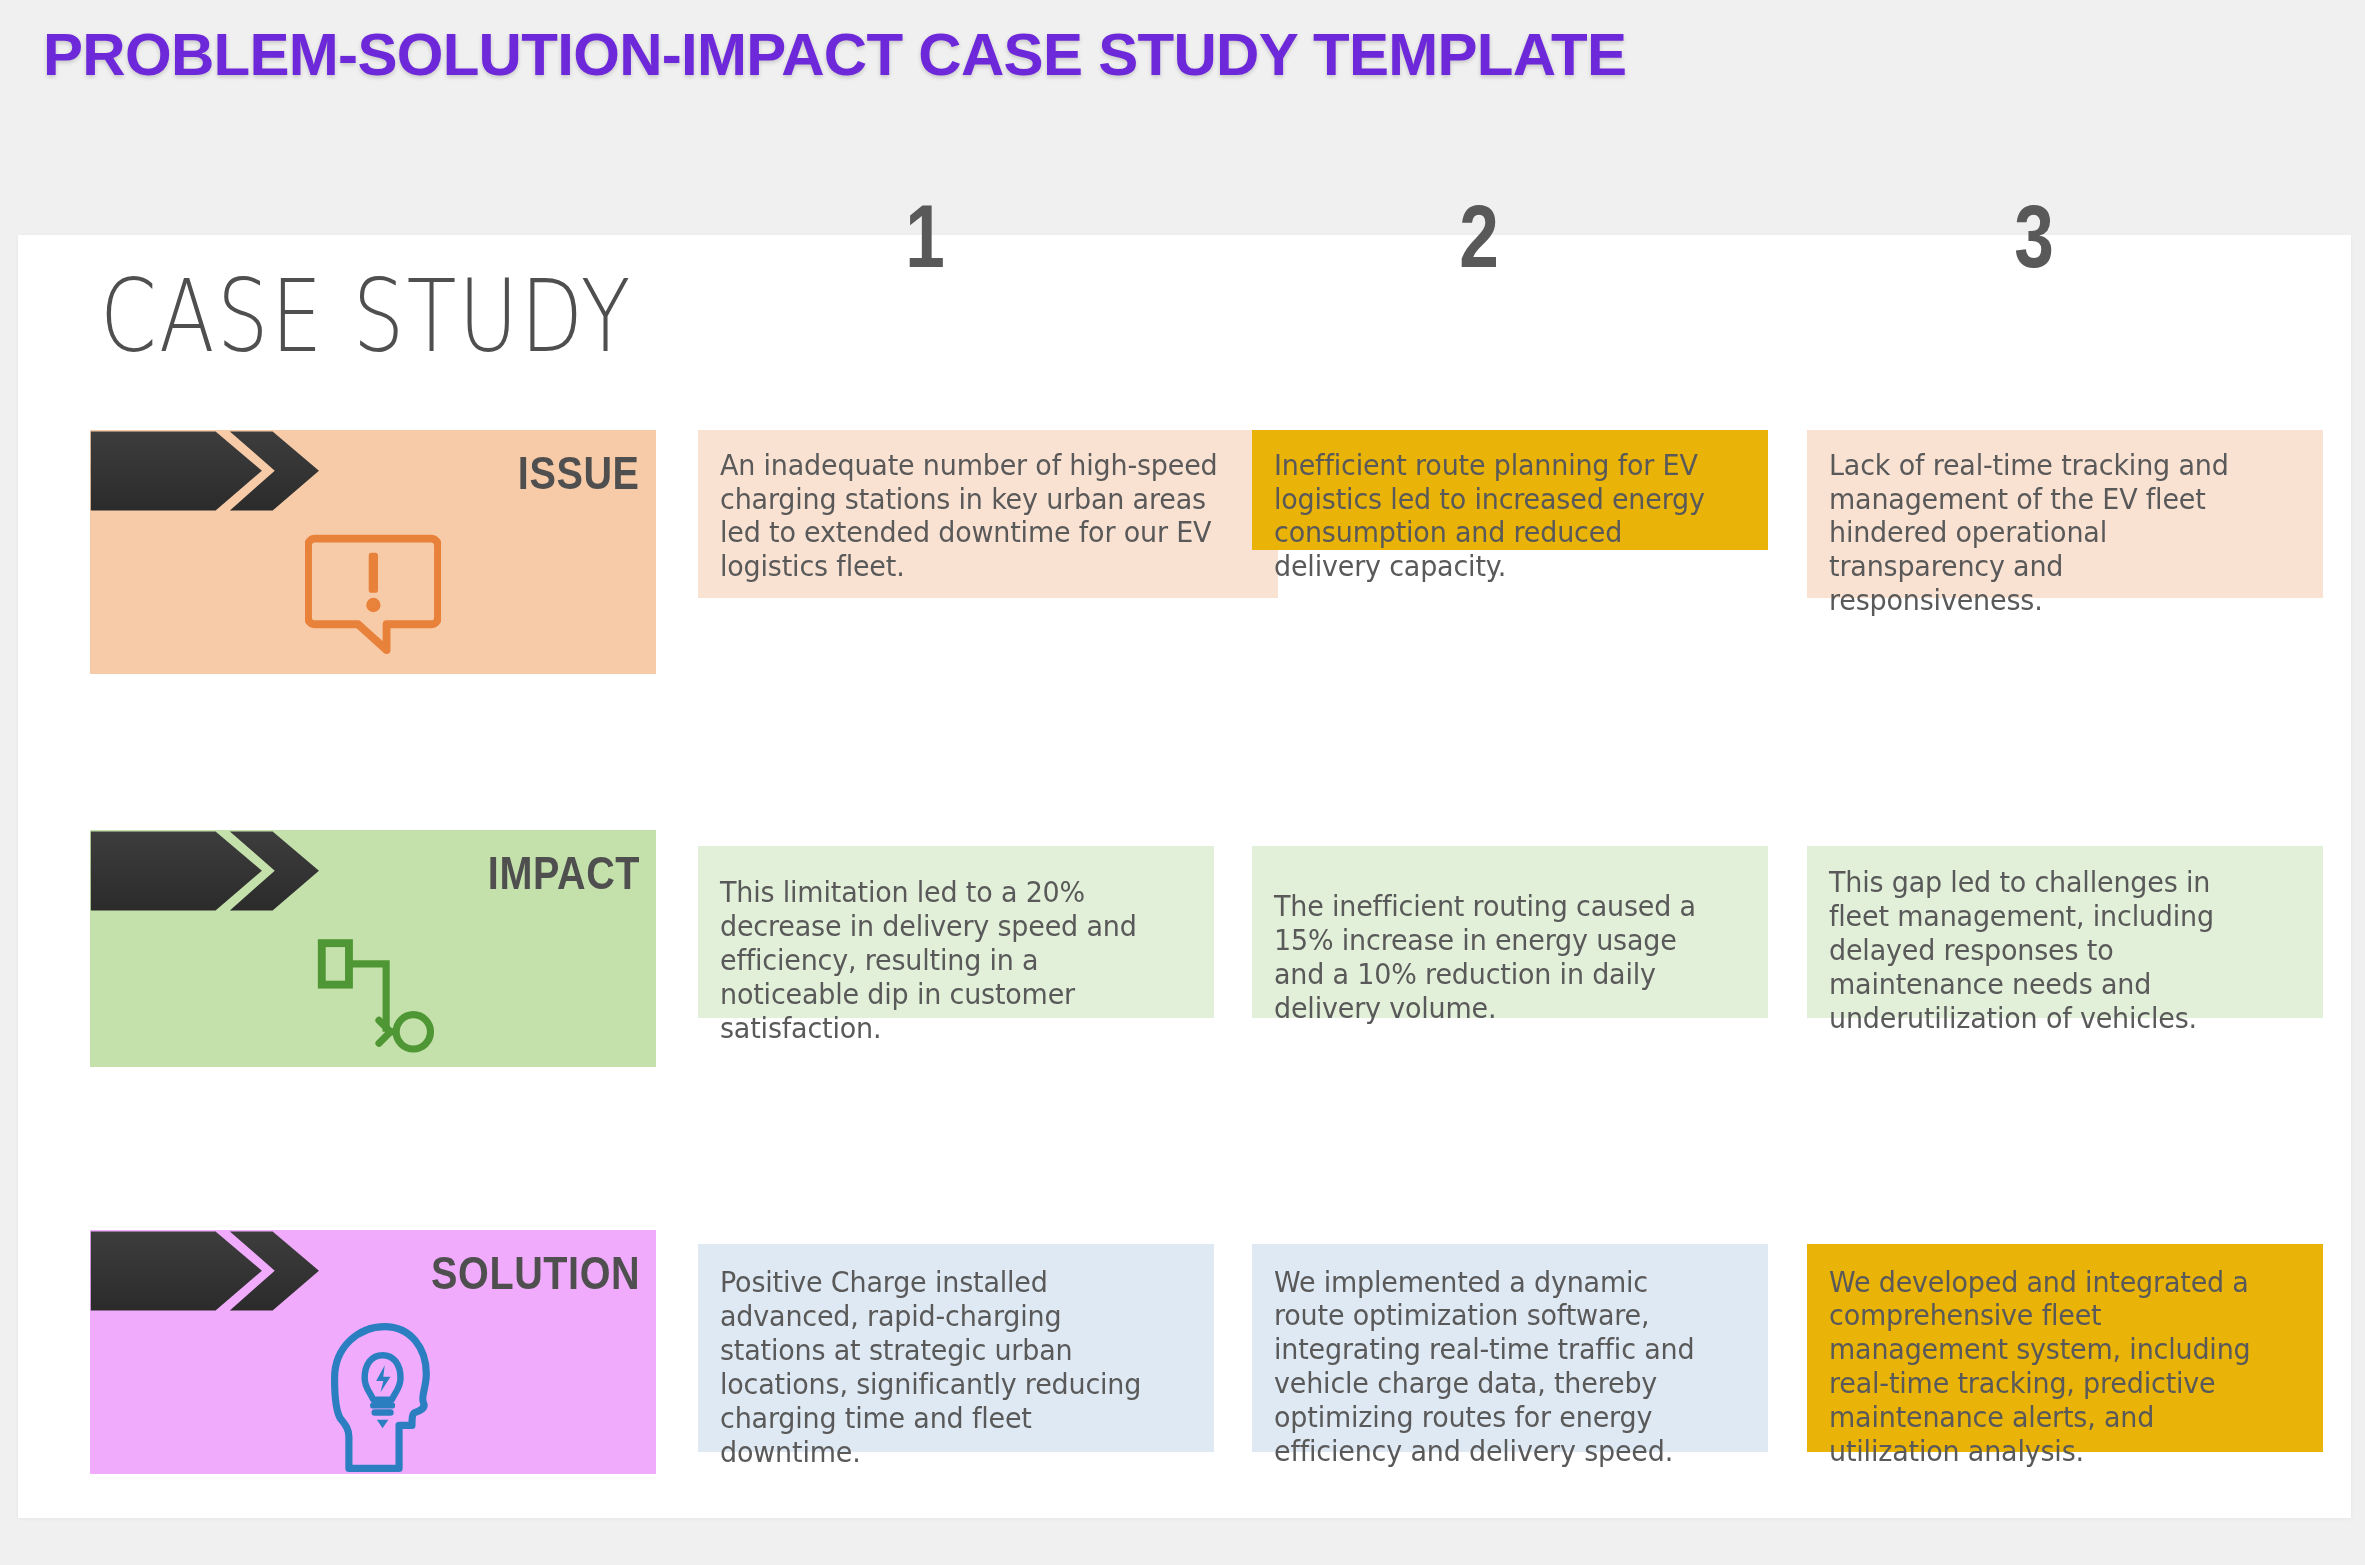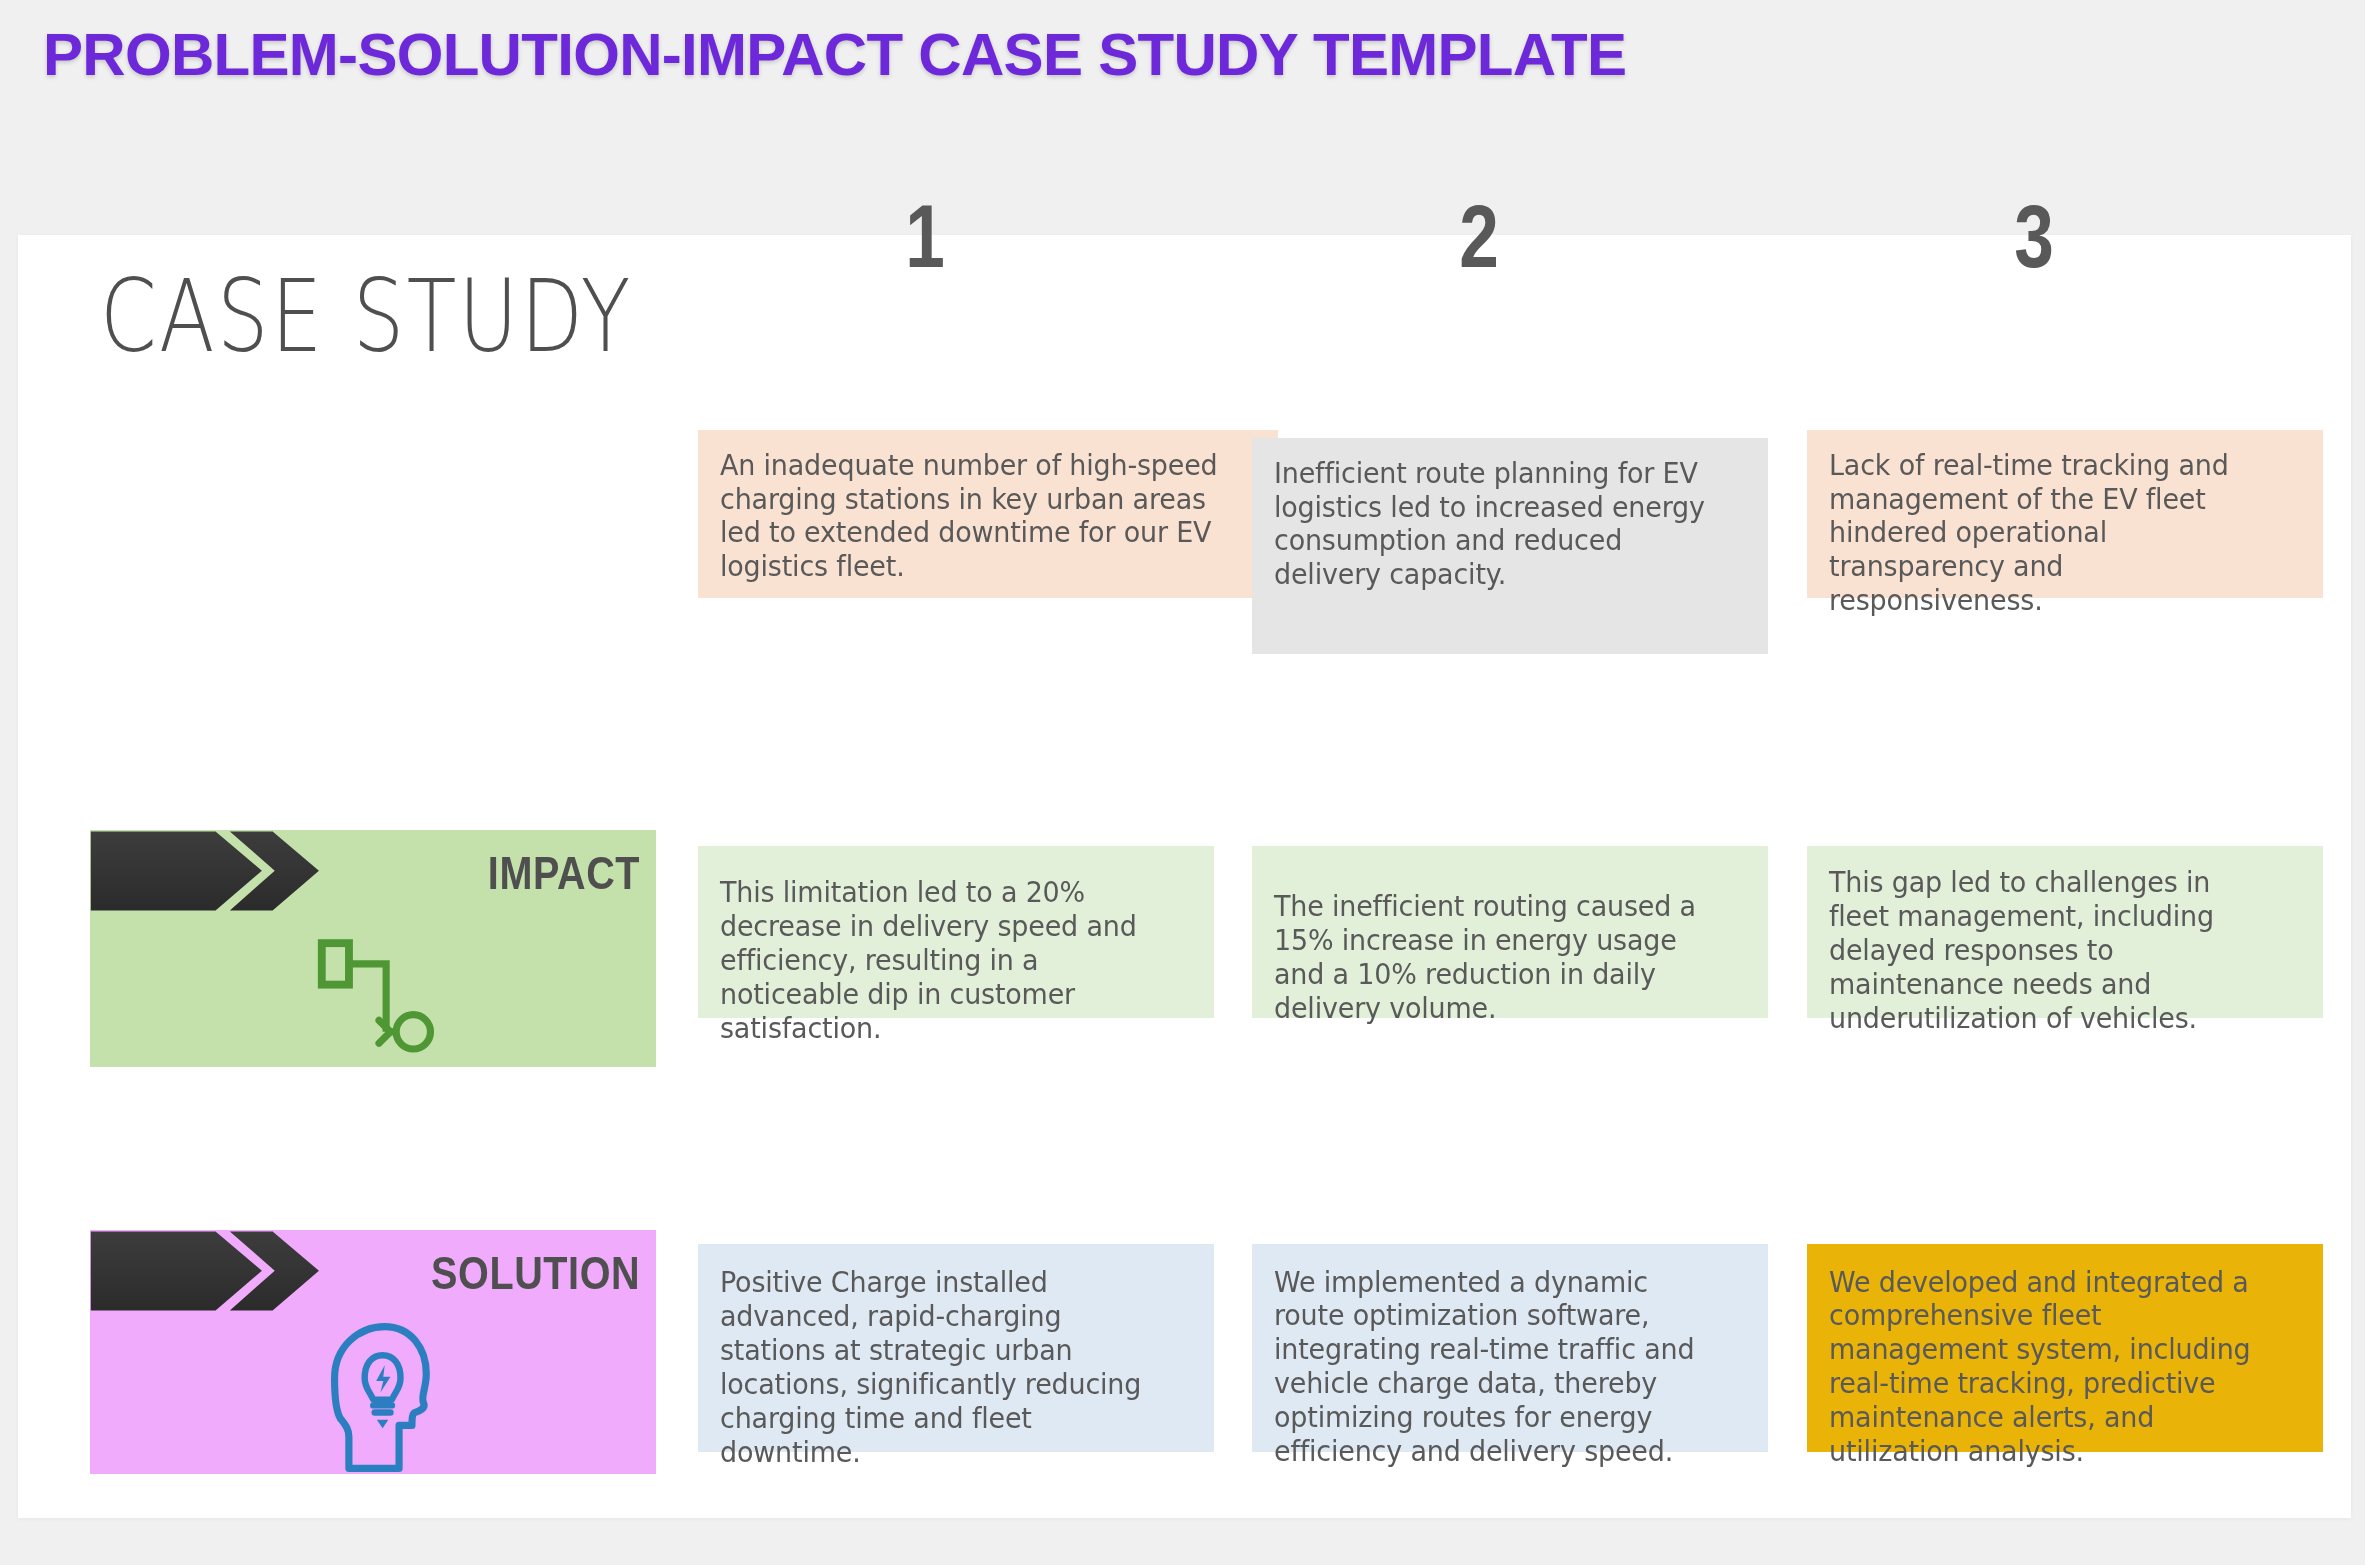--- a/index.html
+++ b/index.html
@@ -106,25 +106,47 @@
 <div id="page-title">PROBLEM-SOLUTION-IMPACT CASE STUDY TEMPLATE</div>
 
 <div id="card">
 
   <div id="case-study-heading">CASE STUDY</div>
 
   <div class="step-number" style="left:864px; top:-50px; width:86px;">1</div>
   <div class="step-number" style="left:1418px; top:-50px; width:86px;">2</div>
   <div class="step-number" style="left:1973px; top:-50px; width:86px;">3</div>
 
+  <div class="label-box" style="top:195px; height:244px; background:#f7cba8;">
+    <div class="arrow-badge">
+      <svg width="244" height="82" viewBox="0 0 340 115">
+        <defs>
+          <linearGradient id="gI" x1="0" y1="0" x2="0" y2="1">
+            <stop offset="0" stop-color="#3d3d3d"></stop>
+              <stop offset="1" stop-color="#2b2b2b"></stop>
+          </linearGradient>
+        </defs>
+        <path d="M0,2 L175,2 L240,57 L175,113 L0,113 Z" fill="url(#gI)"></path>
+        <path d="M195,2 L255,2 L320,57 L255,113 L195,113 L258,57 Z" fill="url(#gI)"></path>
+      </svg>
+    </div>
+    <div class="label-text">ISSUE</div>
+    <div class="label-icon" style="top:100px;">
+      <svg width="136" height="125" viewBox="0 0 190 175">
+        <path d="M14,12 h162 a10,10 0 0 1 10,10 v100 a10,10 0 0 1 -10,10 h-62 l0,36 l-40,-36 h-60 a10,10 0 0 1 -10,-10 v-100 a10,10 0 0 1 10,-10 z" fill="none" stroke="#e8813a" stroke-width="11" stroke-linejoin="round"></path>
+        <rect x="89" y="32" width="13" height="56" rx="4" fill="#e8813a"></rect>
+        <circle cx="95.5" cy="105" r="10" fill="#e8813a"></circle>
+      </svg>
+    </div>
+  </div>
 
   <div class="content-box" style="left:680px; top:195px; width:580px; height:168px; background:#fae2d3;">
     <span class="content-text">An inadequate number of high-speed charging stations in key urban areas led to extended downtime for our EV logistics fleet.</span>
   </div>
-  <div class="content-box" style="left:1234px; top:195px; width:516px; height:216px; background:#e5e5e5;margin-top:8px;">
+  <div class="content-box" style="left:1234px; top:195px; width:516px; height:120px; background:#eab308;">
     <span class="content-text">Inefficient route planning for EV logistics led to increased energy consumption and reduced delivery capacity.</span>
   </div>
   <div class="content-box" style="left:1789px; top:195px; width:516px; height:168px; background:#fae2d3;">
     <span class="content-text">Lack of real-time tracking and management of the EV fleet hindered operational transparency and responsiveness.</span>
   </div>
 
   <div class="chev" style="left:880px; top:718px;">
     <svg width="86" height="62" viewBox="0 0 120 86">
         <path d="M0,0 L60,48 L120,0 L120,38 L60,86 L0,38 Z" fill="#5a5a5a"></path>
       </svg>

